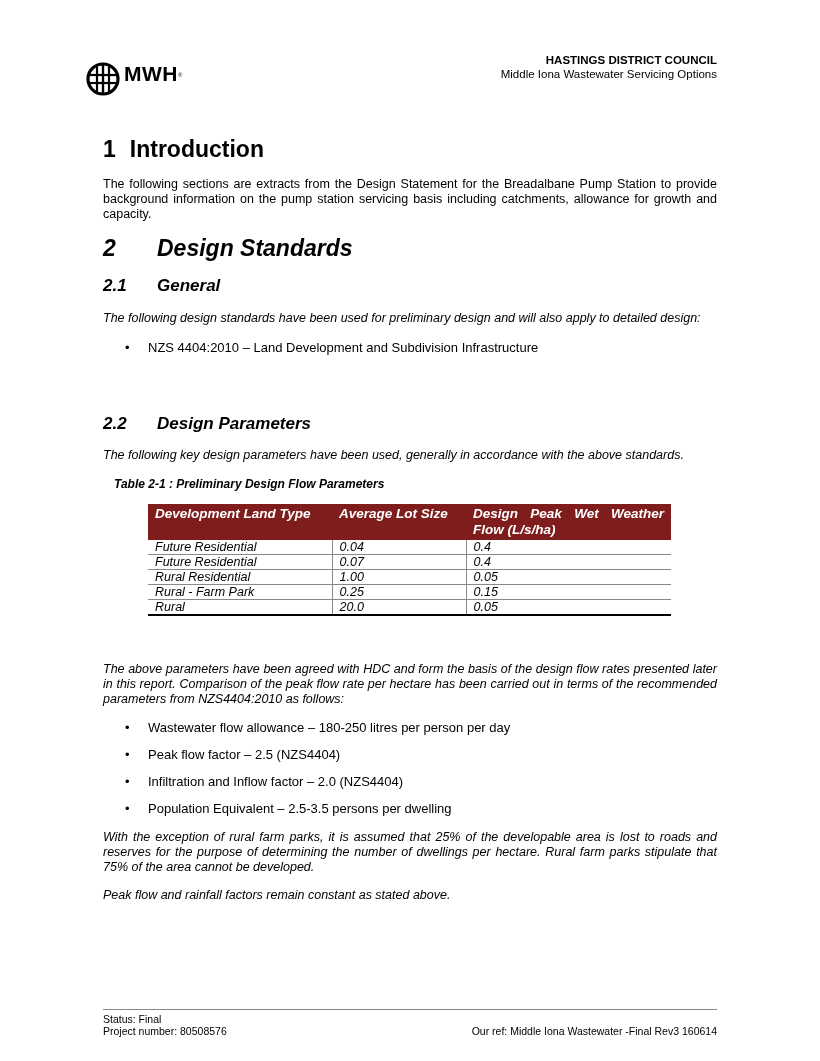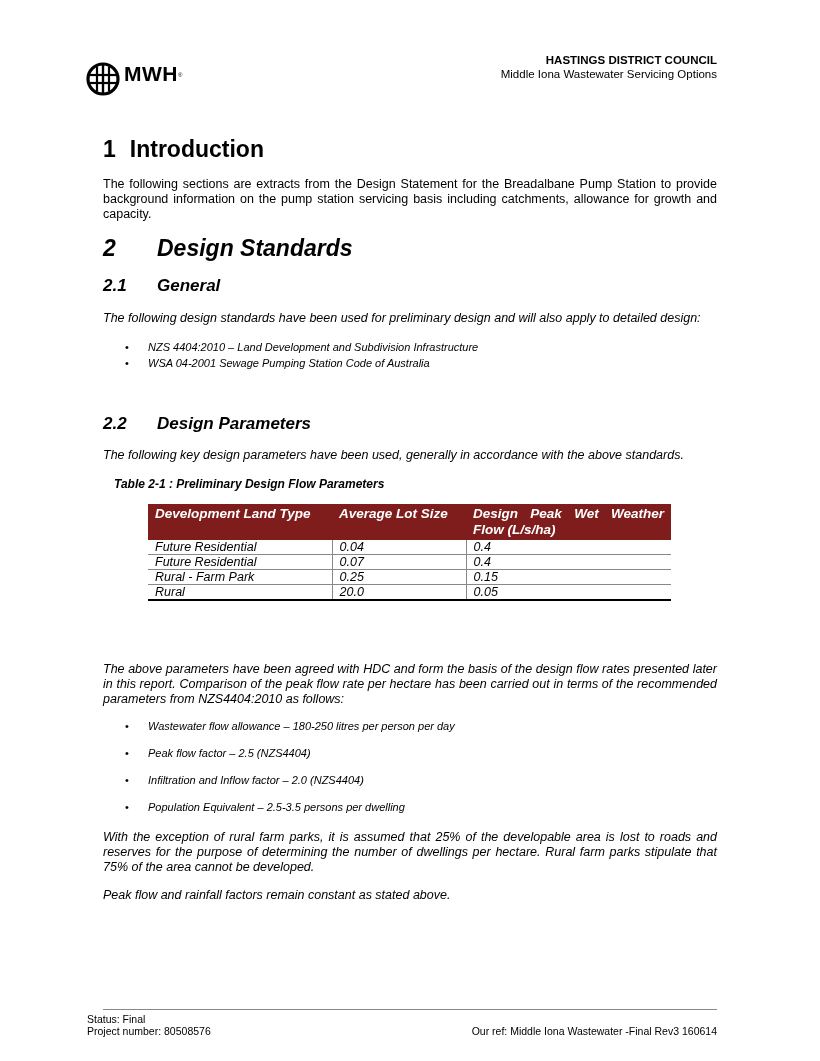--- a/index.html
+++ b/index.html
@@ -15,34 +15,34 @@
     h1 { margin: 0; font-size: 23px; font-weight: bold; }
     .h1-intro { left: 103px; top: 136px; }
     .h1-intro .num { margin-right: 14px; }
     .h1-ds { left: 103px; top: 235px; font-style: italic; }
     .h1-ds .num { display: inline-block; width: 54px; }
     .h2 { font-size: 17px; font-weight: bold; font-style: italic; }
     .h2 .num { display: inline-block; width: 54px; }
     .para { left: 103px; width: 614px; font-size: 12.5px; line-height: 14.8px; text-align: justify; }
     .ital { font-style: italic; }
     ul { margin: 0; padding: 0; list-style: none; }
-    li { position: relative; padding-left: 45px; font-size: 11px; font-style: italic; }
+    li { position: relative; padding-left: 45px; font-size: 13px; }
     li::before { content: "\2022"; position: absolute; left: 22px; font-style: normal; }
     .caption { left: 114px; top: 477px; font-size: 12px; font-weight: bold; font-style: italic; }
     table { border-collapse: collapse; font-size: 12.5px; font-style: italic; }
     .tbl { left: 148px; top: 504px; width: 523px; }
     .tbl th { background: #7f1d1d; color: #fff; text-align: left; font-weight: bold; font-size: 13.5px;
               vertical-align: top; padding: 2px 7px 2px 7px; line-height: 16px; }
     .tbl td { padding: 0 7px; height: 14px; line-height: 14px; border-bottom: 1px solid #888;
               border-right: 1px solid #888; }
     .tbl td:last-child { border-right: none; }
     .tbl tr:last-child td { border-bottom: 2px solid #000000; }
     .tbl th.c3 { text-align: justify; text-align-last: left; }
     .footer-line { left: 103px; top: 1009px; width: 614px; height: 1px; background: #888; }
-    .foot-l { left: 87px; top: 1013px; font-size: 10.5px; line-height: 12px; }
+    .foot-l { left: 103px; top: 1013px; font-size: 10.5px; line-height: 12px; }
     .foot-r { right: 103px; top: 1025px; font-size: 10.5px; line-height: 12px; }
   </style>
 </head>
 <body>
 
 <div class="abs logo">
   <span>
     <svg viewBox="0 0 34 34">
       <circle cx="17" cy="17" r="15" fill="none" stroke="#000" stroke-width="3.2"></circle>
       <line x1="17" y1="3" x2="17" y2="31" stroke="#000" stroke-width="2.4"></line>
@@ -69,21 +69,20 @@
 <h1 class="abs h1-ds">
   <span class="num">2</span><span>Design Standards</span>
 </h1>
 
 <div class="abs h2" style="left:103px; top:276px;">
   <span class="num">2.1</span><span>General</span>
 </div>
 <div class="abs para ital" style="top:311px;">The following design standards have been used for preliminary design and will also apply to detailed design:</div>
 <ul class="abs" style="left:103px; top:340px; line-height:15.5px;">
   <li>NZS 4404:2010 – Land Development and Subdivision Infrastructure</li>
-  <li>WSA 04-2001 Sewage Pumping Station Code of Australia</li>
 </ul>
 
 <div class="abs h2" style="left:103px; top:414px;">
   <span class="num">2.2</span><span>Design Parameters</span>
 </div>
 <div class="abs para ital" style="top:448px;">The following key design parameters have been used, generally in accordance with the above standards.</div>
 <div class="abs caption">Table 2-1 :  Preliminary Design Flow Parameters</div>
 
 <table class="abs tbl">
   <thead>
@@ -96,20 +95,25 @@
   <tbody>
     <tr>
       <td>Future Residential</td>
       <td>0.04</td>
       <td>0.4</td>
     </tr>
     <tr>
       <td>Future Residential</td>
       <td>0.07</td>
       <td>0.4</td>
+    </tr>
+    <tr>
+      <td>Rural Residential</td>
+      <td>1.00</td>
+      <td>0.05</td>
     </tr>
     <tr>
       <td>Rural - Farm Park</td>
       <td>0.25</td>
       <td>0.15</td>
     </tr>
     <tr>
       <td>Rural</td>
       <td>20.0</td>
       <td>0.05</td>

